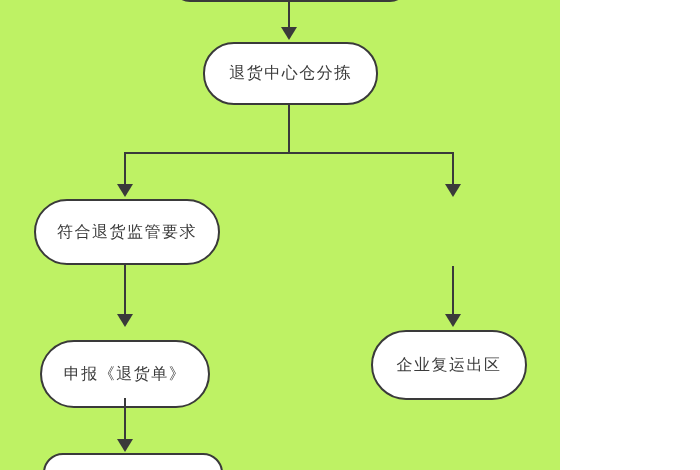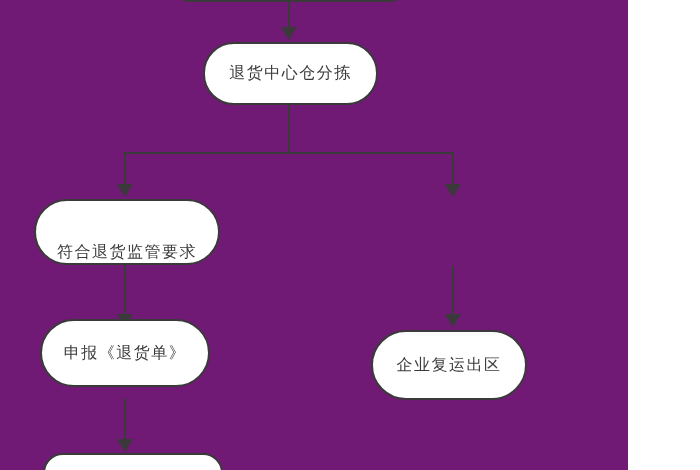--- a/index.html
+++ b/index.html
@@ -1,20 +1,20 @@
 <!DOCTYPE html>
 <html><head>
 <meta charset="utf-8">
 <style>
   html,body{margin:0;padding:0;background:#ffffff;}
   #canvas{
     position:relative;
-    width:628px;height:470px;
+    width:560px;height:470px;
     overflow:hidden;
-    background:#701a75;
+    background:#bef264;
     font-family:Liberation Sans, sans-serif;
   }
   .node{
     position:absolute;
     box-sizing:border-box;
     background:#ffffff;
     border:2px solid #3a3a3a;
     display:flex;
     align-items:center;
     justify-content:center;
@@ -50,32 +50,32 @@
   <div class="vline" style="left:288px;top:105px;height:48px;"></div>
 
   <div class="hline" style="left:124px;top:152px;width:330px;"></div>
 
   <div class="vline" style="left:124px;top:152px;height:32px;"></div>
   <div class="arrowhead" style="left:117px;top:184px;"></div>
 
   <div class="vline" style="left:452px;top:152px;height:32px;"></div>
   <div class="arrowhead" style="left:445px;top:184px;"></div>
 
-  <div class="node" style="left:34px;top:199px;width:186px;height:66px;border-radius:33px;align-items:flex-end;">
+  <div class="node" style="left:34px;top:199px;width:186px;height:66px;border-radius:33px;">
     <span>符合退货监管要求</span>
   </div>
 
 
   <div class="vline" style="left:124px;top:265px;height:49px;"></div>
   <div class="arrowhead" style="left:117px;top:314px;"></div>
 
   <div class="vline" style="left:452px;top:266px;height:48px;"></div>
   <div class="arrowhead" style="left:445px;top:314px;"></div>
 
-  <div class="node" style="left:40px;top:319px;width:170px;height:68px;border-radius:34px;">
+  <div class="node" style="left:40px;top:340px;width:170px;height:68px;border-radius:34px;">
     <span>申报《退货单》</span>
   </div>
 
   <div class="node" style="left:371px;top:330px;width:156px;height:70px;border-radius:35px;">
     <span>企业复运出区</span>
   </div>
 
   <div class="vline" style="left:124px;top:398px;height:41px;"></div>
   <div class="arrowhead" style="left:117px;top:439px;"></div>
 

